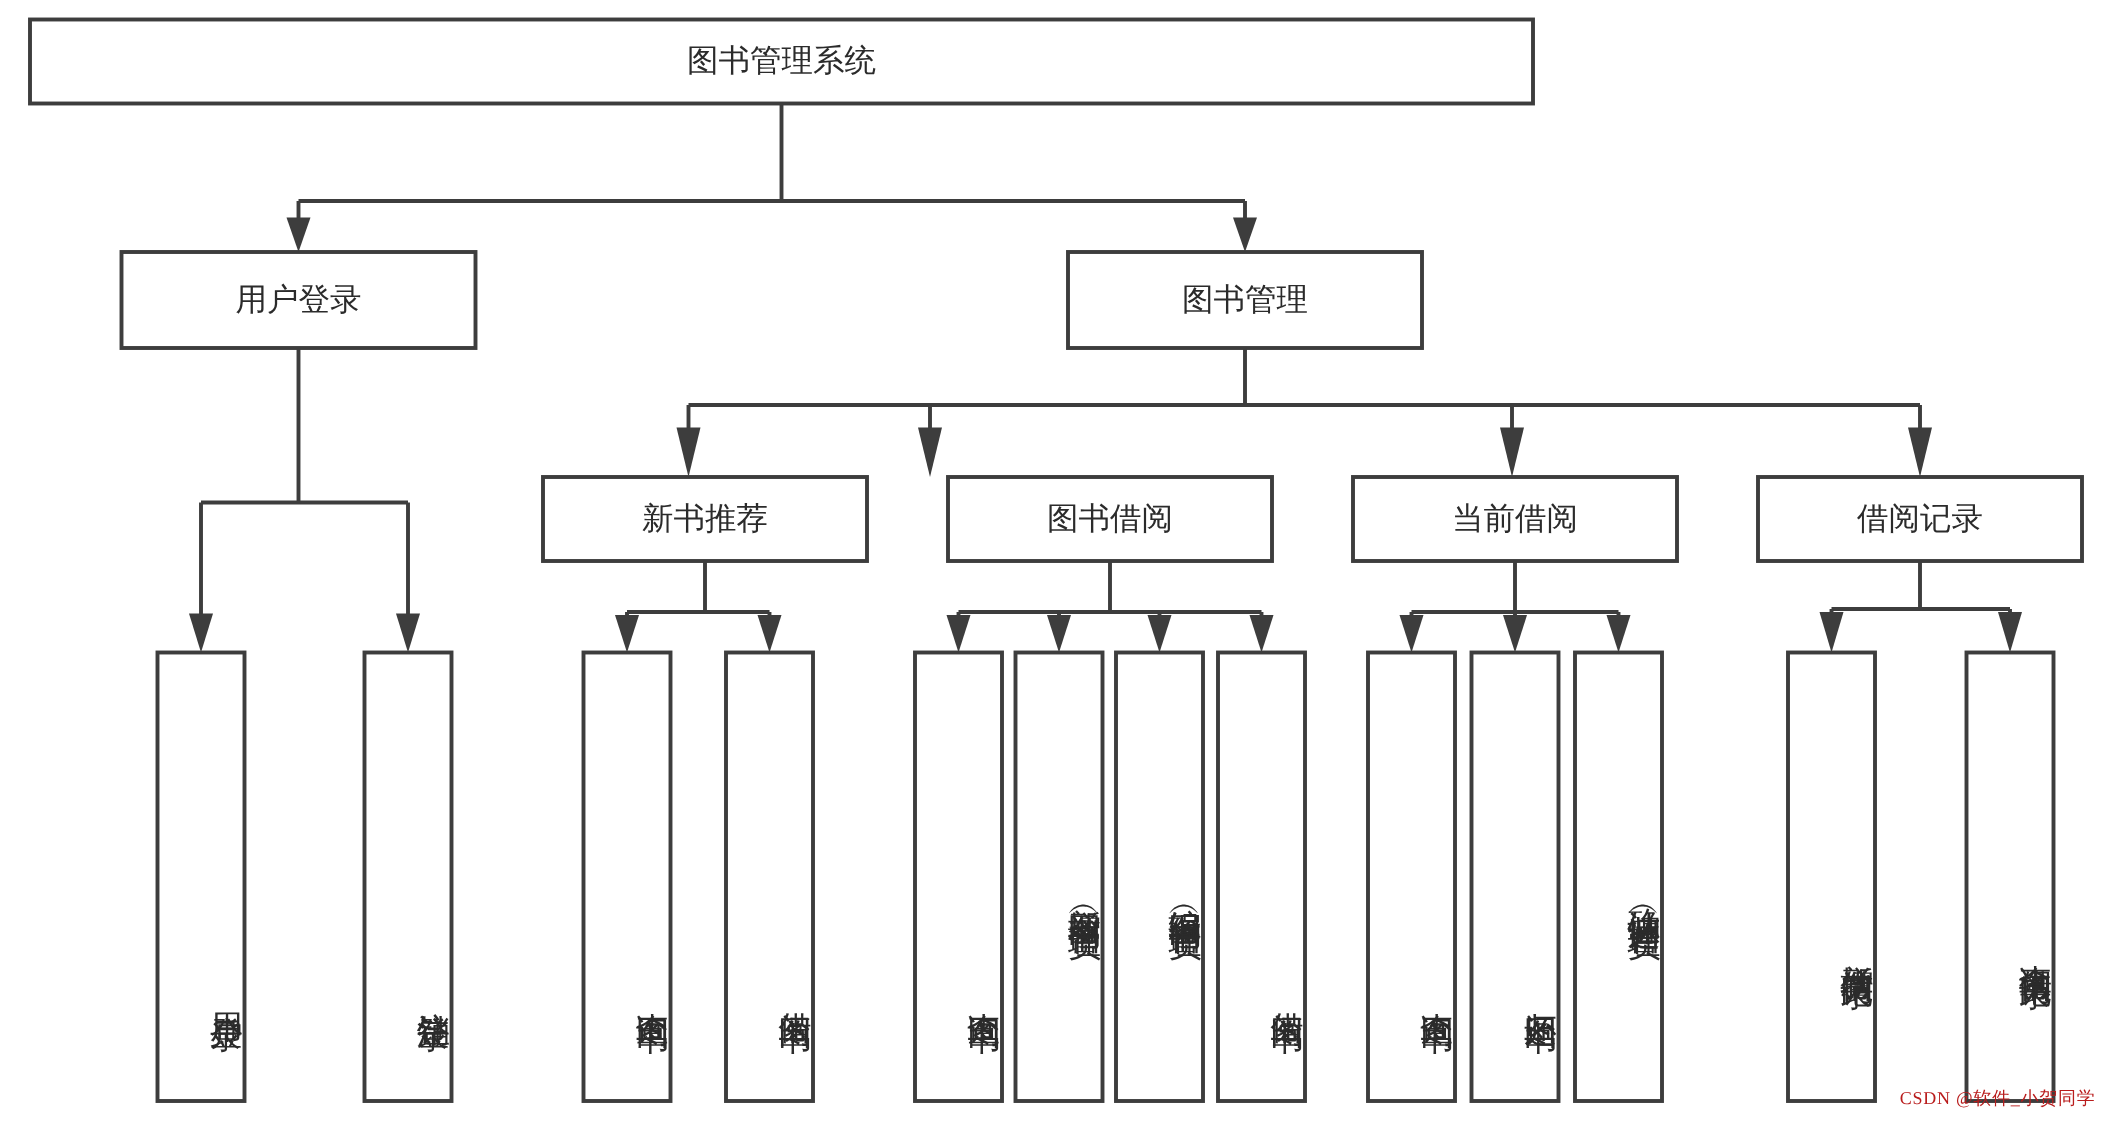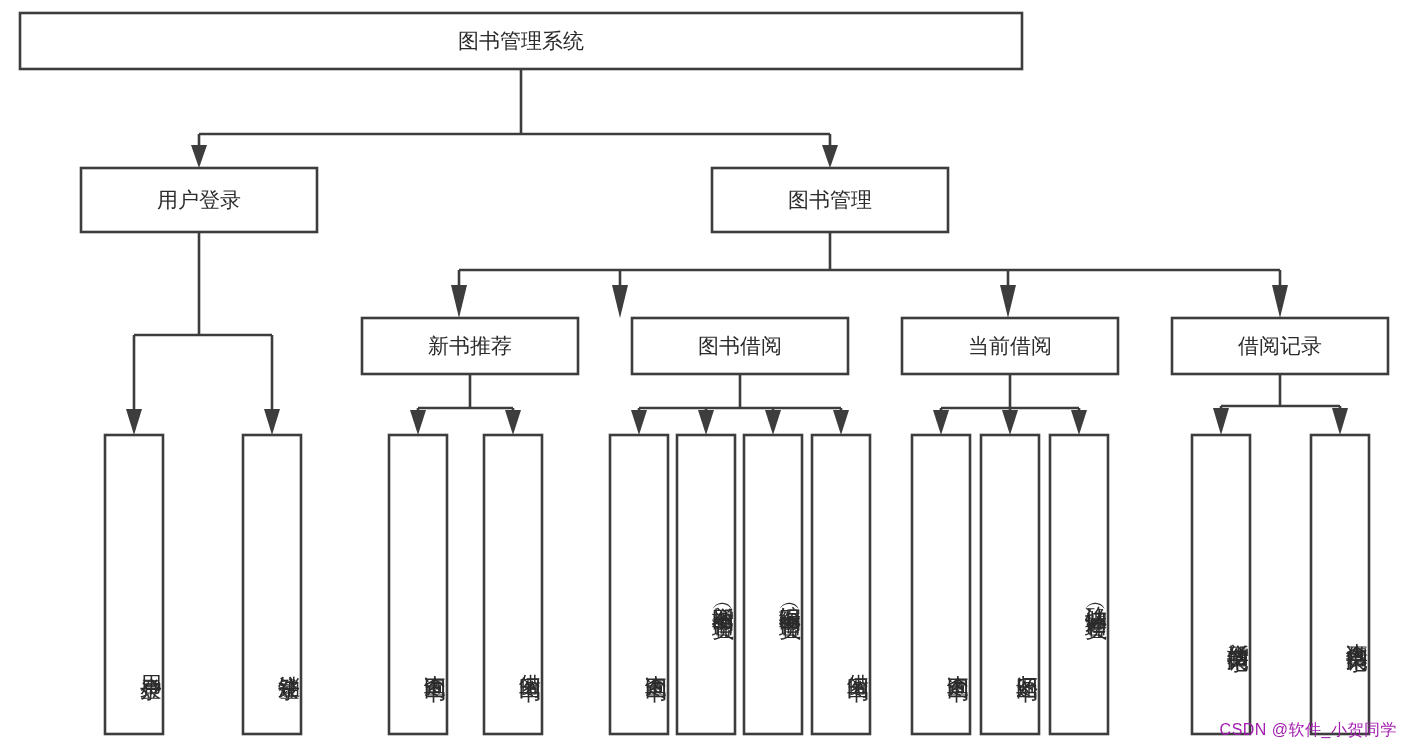--- a/index.html
+++ b/index.html
@@ -54,23 +54,23 @@
     line-height: 1.05;
     letter-spacing: 2px;
     color: #2b2b2b;
     white-space: nowrap;
     pointer-events: none;
   }
   .watermark {
     position: absolute;
     right: 8px;
     bottom: 6px;
-    font-size: 16px;
-    color: #a21caf;
-    font-family: Liberation Sans, sans-serif;
+    font-size: 12px;
+    color: #b91c1c;
+    font-family: Liberation Serif, serif;
     letter-spacing: 0.5px;
   }
 </style>
 </head>
 <body>
 
 <svg id="diagram" viewBox="0 0 1405 747">
 
   <g>
 

